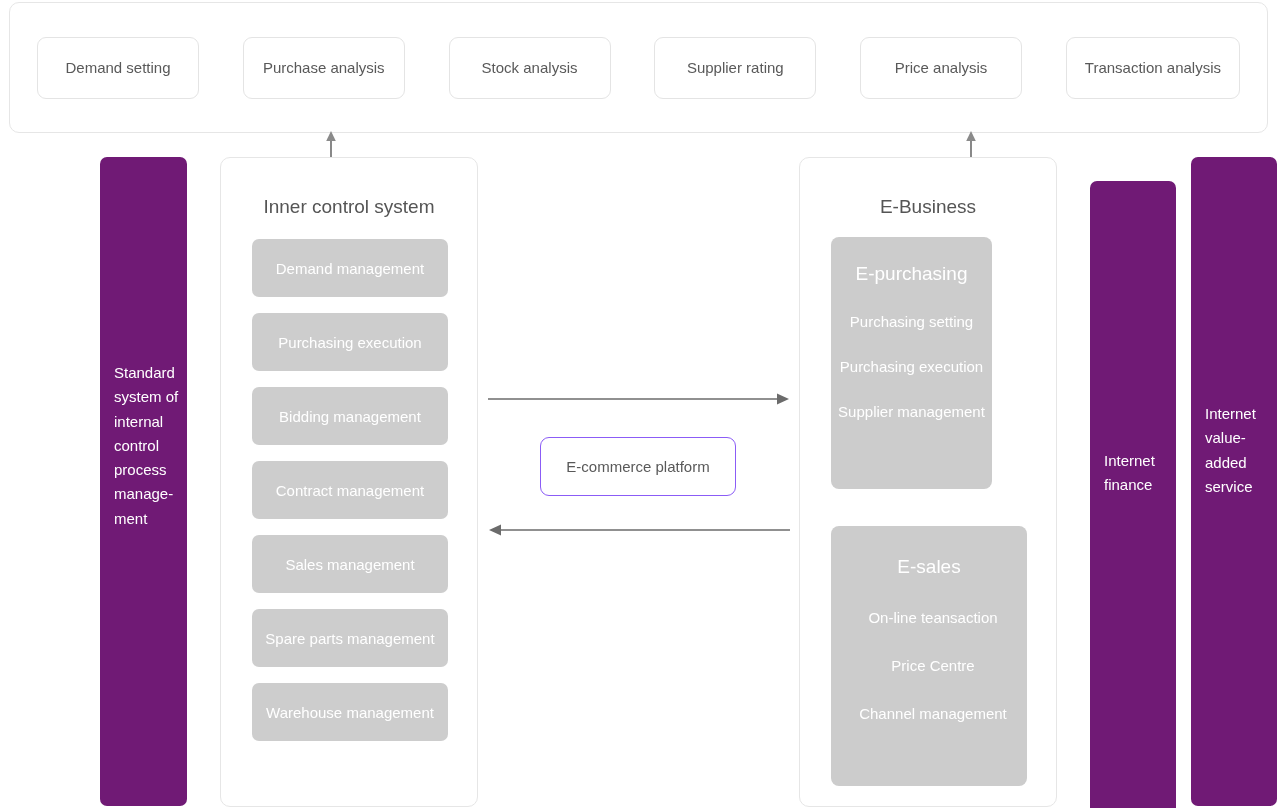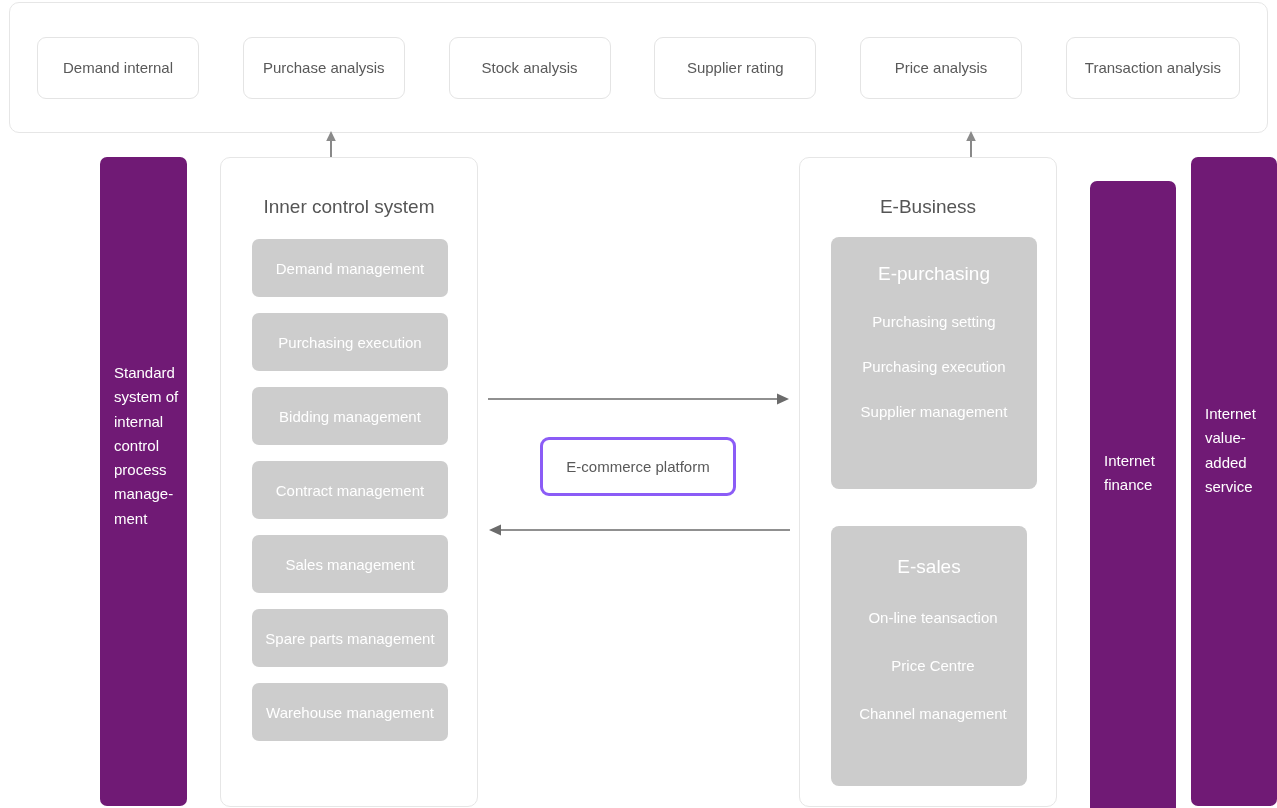--- a/index.html
+++ b/index.html
@@ -128,21 +128,21 @@
   
   .group-card {
     position: absolute;
     left: 31px;
     box-sizing: border-box;
     border-radius: 8px;
     background: #cccccc;
     color: #ffffff;
     text-align: center;
   }
-  #group-epurchasing { top: 79px;  width: 206px; height: 252px; }
+  #group-epurchasing { top: 79px;  width: 161px; height: 252px; }
   #group-esales      { top: 368px; width: 196px; height: 260px; }
 
   .group-title {
     font-size: 19px;
     color: #ffffff;
     margin-top: 26px;
   }
   .group-item {
     font-size: 15px;
     color: #ffffff;
@@ -153,21 +153,21 @@
   #group-esales .group-item  { margin-top: 31px; padding-left: 8px; }
 
   
   #ecommerce-box {
     position: absolute;
     left: 540px;
     top: 437px;
     width: 196px;
     height: 59px;
     box-sizing: border-box;
-    border: 3px solid #8b5cf6;
+    border: 1px solid #8b5cf6;
     border-radius: 9px;
     background: #ffffff;
     display: flex;
     align-items: center;
     justify-content: center;
     color: #595959;
     font-size: 15px;
     white-space: nowrap;
   }
 
@@ -179,21 +179,21 @@
   #arrow-up-right  { left: 958px; top: 130px; }
 </style>
 </head>
 <body>
 
 <div id="canvas">
 
   <div class="analysis-bar">
     <div class="analysis-items">
       <div class="analysis-chip">
-        <span>Demand internal</span>
+        <span>Demand setting</span>
       </div>
       <div class="analysis-chip">
         <span>Purchase analysis</span>
       </div>
       <div class="analysis-chip">
         <span>Stock analysis</span>
       </div>
       <div class="analysis-chip">
         <span>Supplier rating</span>
       </div>

